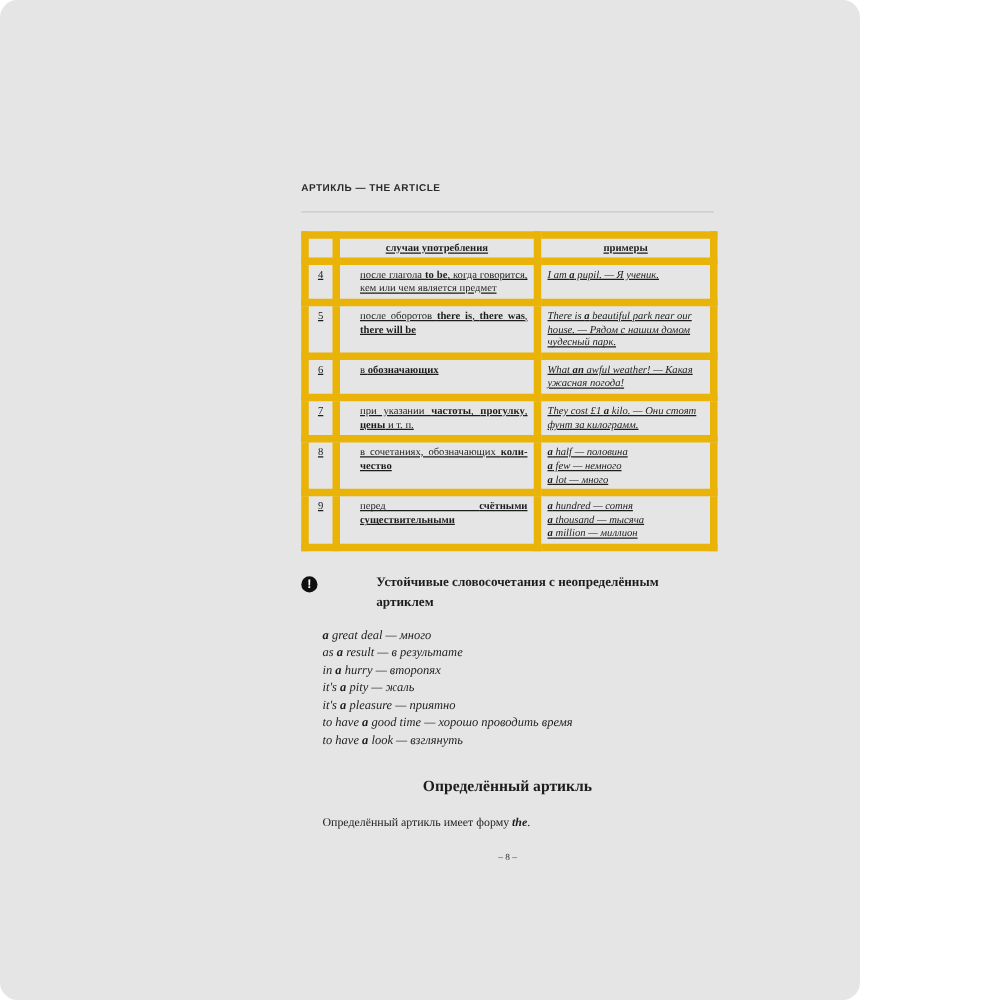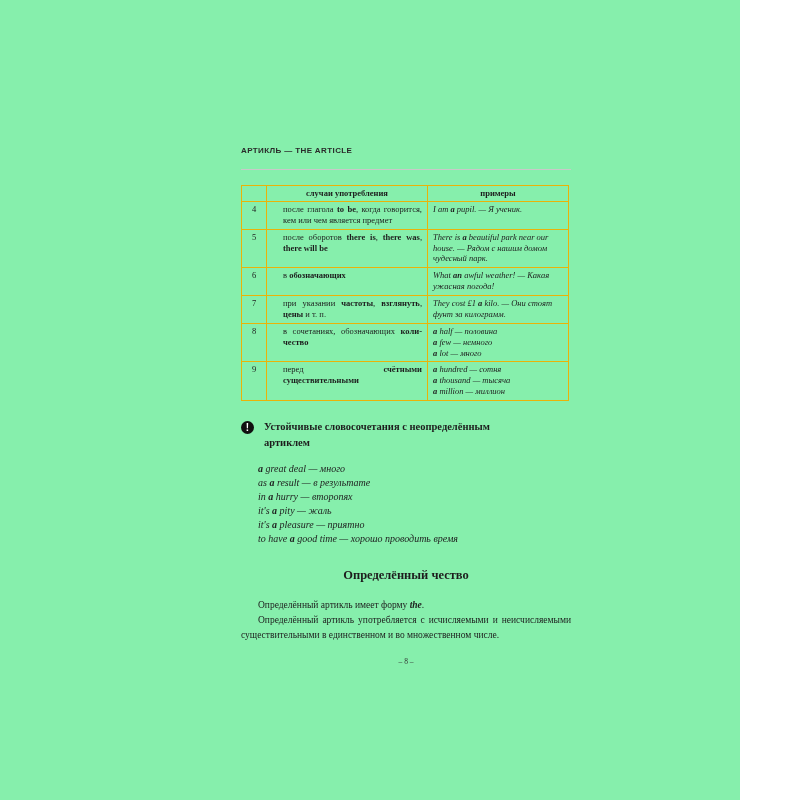--- a/index.html
+++ b/index.html
@@ -1,47 +1,47 @@
 <!DOCTYPE html>
 <html><head>
 <meta charset="utf-8">
 <style>
   html,body { margin:0; padding:0; background:#ffffff; }
   .canvas {
-    position:relative; width:740px; height:800px; background:#86efac;
-    font-family:"Liberation Serif", serif; color:#1d1d1d; overflow:hidden;
+    position:relative; width:688px; height:800px; background:#e5e5e5;
+    font-family:"Liberation Serif", serif; color:#1d1d1d; overflow:hidden;border-radius:14px;
   }
   .content { position:absolute; left:241px; top:146px; width:330px; }
 
   .page-header {
     font-family:"Liberation Sans", sans-serif; font-weight:bold;
     font-size:8px; letter-spacing:0.4px; color:#2a2a2a;
   }
   .rule { border:none; border-top:1px solid #c9c9c9; margin:14px 0 0 0; }
 
   table.usage-table {
     border-collapse:collapse; margin-top:15px; width:327px;
     font-size:8.5px; line-height:1.28; table-layout:fixed;
   }
   .usage-table th, .usage-table td {
-    border:1px solid #eab308; padding:2px 5px 3px 5px; vertical-align:top;
+    border:6px solid #eab308; padding:2px 5px 3px 5px; vertical-align:top;text-decoration:underline;
   }
   .usage-table th { font-weight:bold; text-align:center; padding:2px 3px; }
   td.cell-num { text-align:center; padding:2px 1px; }
   td.cell-usage { text-align:justify;padding-left:16px; }
   td.cell-ex { font-style:italic; }
   .cell-usage b, .cell-ex b, .para b, .phrase-list b { font-weight:bold; }
 
   .note { margin-top:18px; display:flex; gap:10px; }
   .note-icon {
     flex:none; width:13px; height:13px; margin-top:2px; border-radius:50%;
     background:#101010; color:#ffffff; font-family:"Liberation Sans", sans-serif;
     font-weight:bold; font-size:10px; line-height:13px; text-align:center;
   }
-  .note-title { font-weight:bold; font-size:10.5px; line-height:1.55; width:268px; }
+  .note-title { font-weight:bold; font-size:10.5px; line-height:1.55; width:268px;margin-left:37px; }
 
   .phrase-list { margin:10px 0 0 17px; font-style:italic; font-size:10px; }
   .phrase-item { line-height:14px; }
 
   .section-heading { text-align:center; font-size:12.5px; font-weight:bold; margin:22px 0 0 0; }
 
   .para {
     font-size:9.5px; line-height:15px; text-align:justify; text-indent:17px;
     margin:0; hyphens:manual; -webkit-hyphens:manual;
   }
@@ -88,21 +88,21 @@
         </tr>
         <tr>
           <td class="cell-num">6</td>
           <td class="cell-usage">в <b>обозначающих</b></td>
           <td class="cell-ex">
             <div>What <b>an</b> awful weather! — Какая ужасная погода!</div>
           </td>
         </tr>
         <tr>
           <td class="cell-num">7</td>
-          <td class="cell-usage">при указании <b>частоты</b>, <b>взглянуть</b>, <b>цены</b> и т. п.</td>
+          <td class="cell-usage">при указании <b>частоты</b>, <b>прогулку</b>, <b>цены</b> и т. п.</td>
           <td class="cell-ex">
             <div>They cost £1 <b>a</b> kilo. — Они стоят фунт за килограмм.</div>
           </td>
         </tr>
         <tr>
           <td class="cell-num">8</td>
           <td class="cell-usage">в сочетаниях, обозначающих <b>коли­чество</b></td>
           <td class="cell-ex">
             <div><b>a</b> half — половина</div>
             <div><b>a</b> few — немного</div>
@@ -126,22 +126,22 @@
       <div class="note-title">Устойчивые словосочетания с неопределённым артиклем</div>
     </div>
 
     <div class="phrase-list">
       <div class="phrase-item"><b>a</b> great deal — много</div>
       <div class="phrase-item">as <b>a</b> result — в результате</div>
       <div class="phrase-item">in <b>a</b> hurry — второпях</div>
       <div class="phrase-item">it's <b>a</b> pity — жаль</div>
       <div class="phrase-item">it's <b>a</b> pleasure — приятно</div>
       <div class="phrase-item">to have <b>a</b> good time — хорошо проводить время</div>
+      <div class="phrase-item">to have <b>a</b> look — взглянуть</div>
     </div>
 
-    <div class="section-heading">Определённый чество</div>
+    <div class="section-heading">Определённый артикль</div>
 
     <p class="para first">Определённый артикль имеет форму <i><b>the</b></i>.</p>
-    <p class="para">Определённый артикль употребляется с исчисляемыми и неис­числяемыми существительными в единственном и во множественном числе.</p>
 
     <div class="page-number">– 8 –</div>
   </div>
 </div>
 
 </body></html>

